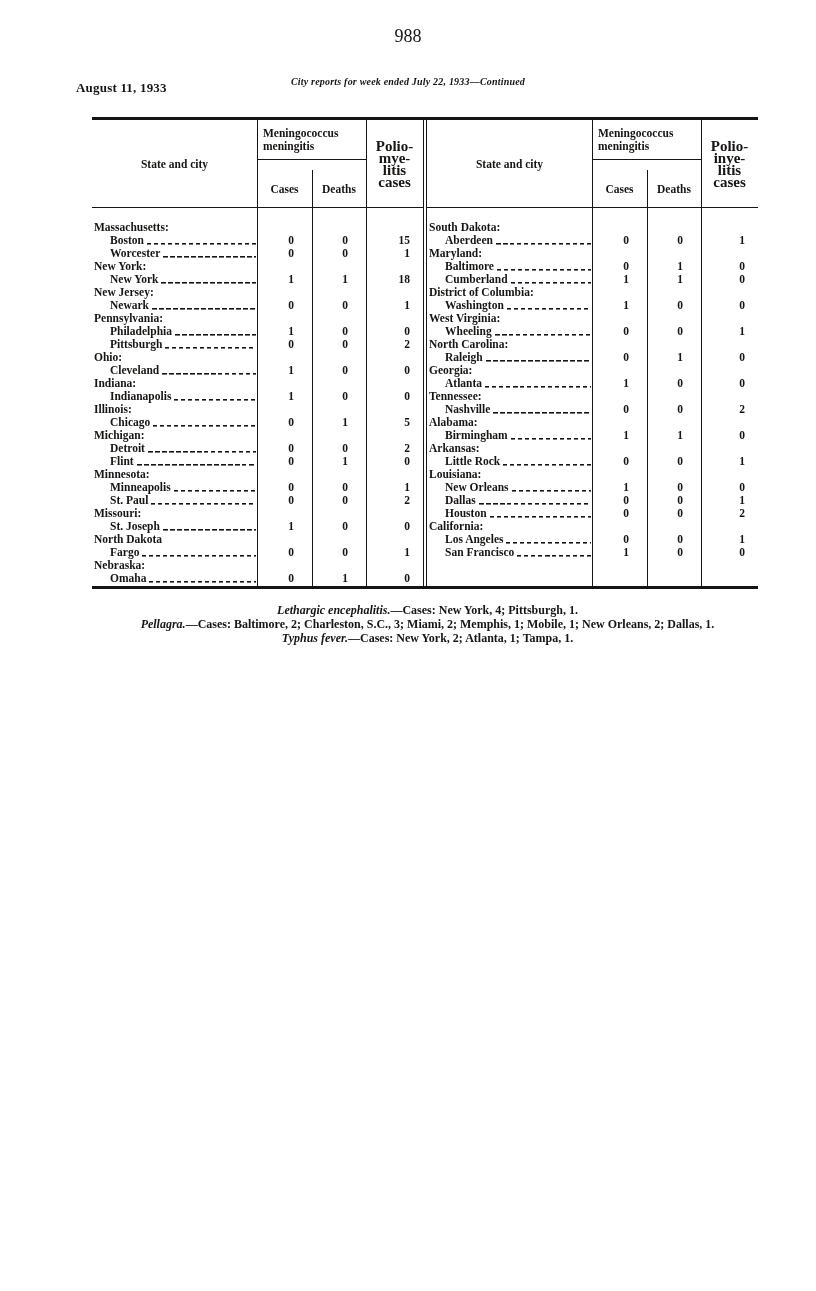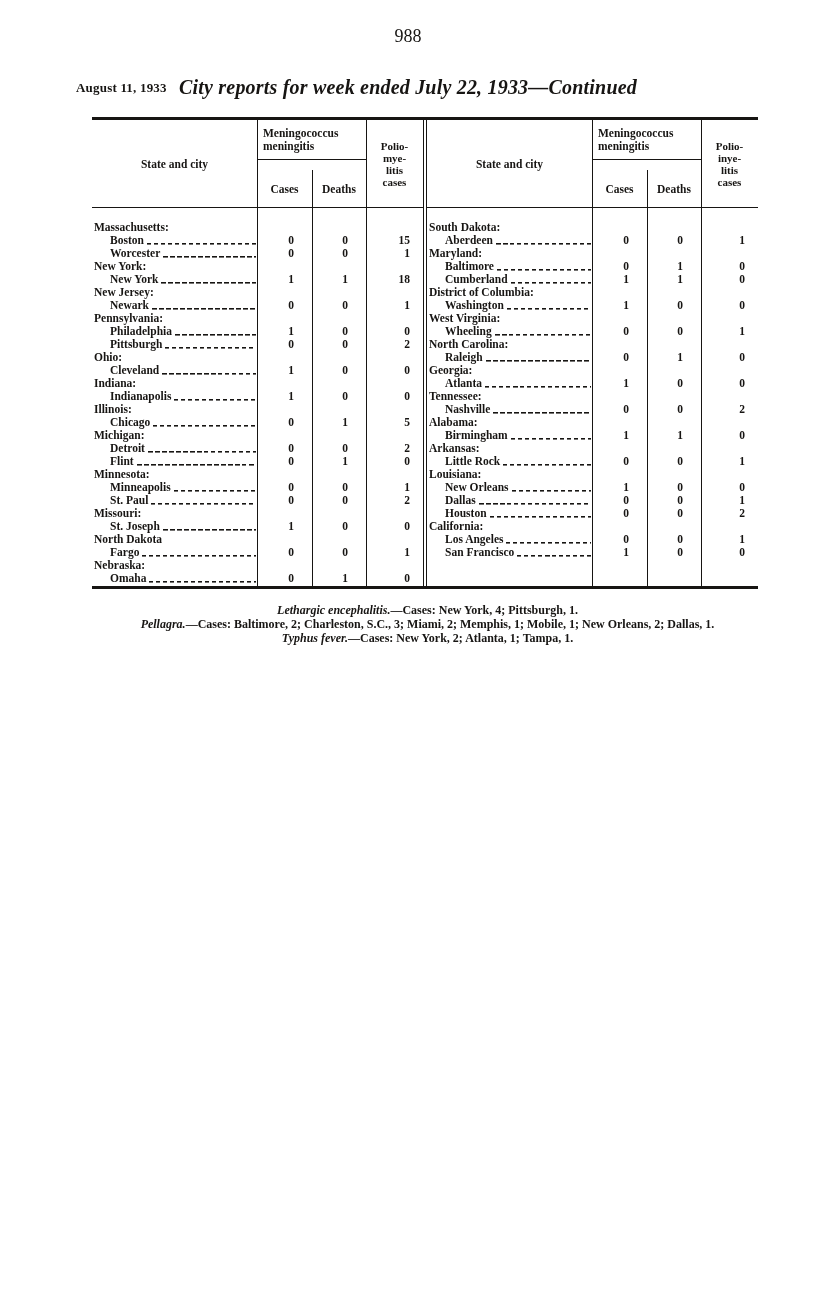--- a/index.html
+++ b/index.html
@@ -15,21 +15,21 @@
   .date {
     position: absolute; left: 76px; top: 36px;
     font-size: 13px; font-weight: bold; letter-spacing: 0.2px; margin-top: 44px;
   }
   .pageno {
     position: absolute; left: 0; right: 0; top: 26px;
     text-align: center; font-size: 18px; font-weight: normal;
   }
   .title {
     position: absolute; left: 0; right: 0; top: 76px;
-    text-align: center; font-size: 20px; font-weight: bold; font-style: italic;
+    text-align: center; font-size: 10px; font-weight: bold; font-style: italic;
     letter-spacing: 0.2px;
   }
   
   .ptable {
     position: absolute; left: 92px; top: 117px; width: 666px;
     border-top: 3px solid #171513;
     border-bottom: 3px solid #171513;
     display: flex;
     font-weight: bold;
   }
@@ -46,21 +46,21 @@
             display: flex; align-items: center; justify-content: center; }
   .h-group { position: absolute; left: 165px; top: 0; width: 109px; height: 40px;
              display: flex; align-items: center; justify-content: center; 
              border-bottom: 1.2px solid #171513; line-height: 13px; padding: 0 6px; }
   .h-cases  { position: absolute; left: 165px; top: 50px; width: 55px; height: 38px;
               display: flex; align-items: center; justify-content: center; }
   .h-deaths { position: absolute; left: 220px; top: 50px; width: 54px; height: 38px;
               display: flex; align-items: center; justify-content: center; }
   .h-polio { position: absolute; left: 274px; top: 0; width: 57px; height: 88px;
              display: flex; align-items: center; justify-content: center; text-align: center;
-             font-size: 11px; line-height: 12px; white-space: pre-line; }
+             font-size: 15px; line-height: 12px; white-space: pre-line; }
   
   .tbody { padding-top: 13px; padding-bottom: 0; min-height: 378px; }
   .row { display: grid; grid-template-columns: 165px 55px 54px 57px; height: 13px; }
   .cell { font-size: 11.5px; line-height: 13px; overflow: hidden; }
   .cell-name { display: flex; padding-left: 2px; white-space: nowrap; }
   .cell-name.city { padding-left: 18px; }
   .leader {
     flex: 1 1 auto; min-width: 4px; margin-left: 3px; margin-right: 1px;
     background: repeating-linear-gradient(90deg, #171513 0 4.5px, transparent 4.5px 7px);
     background-size: 100% 1.6px; background-repeat: no-repeat; background-position: 0 8.6px;

